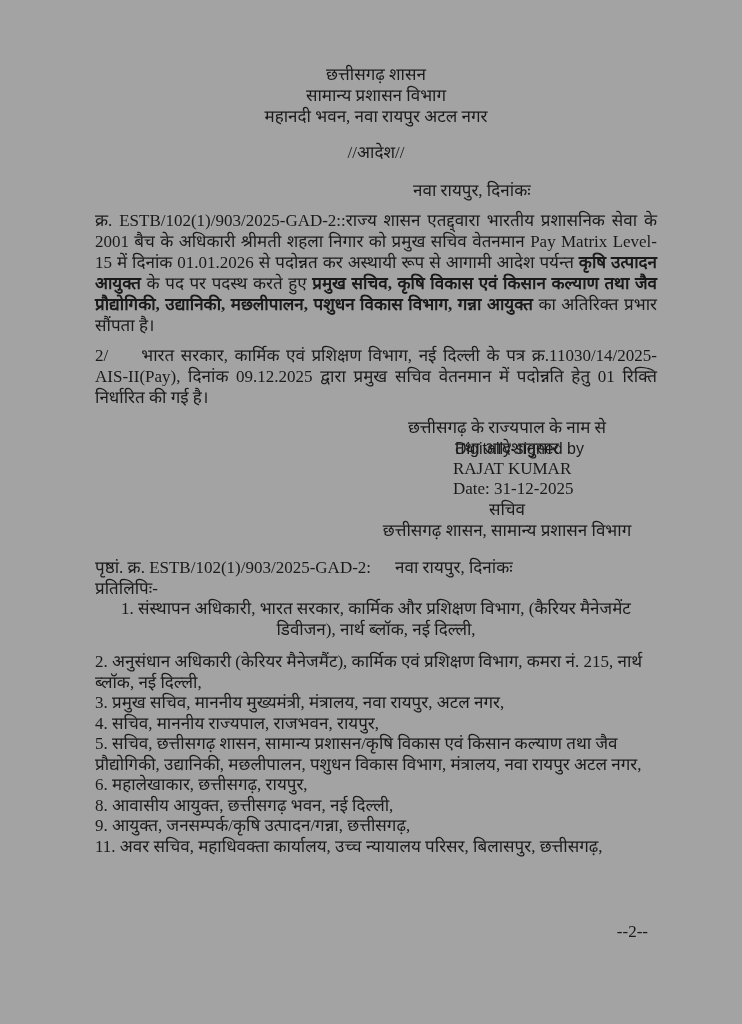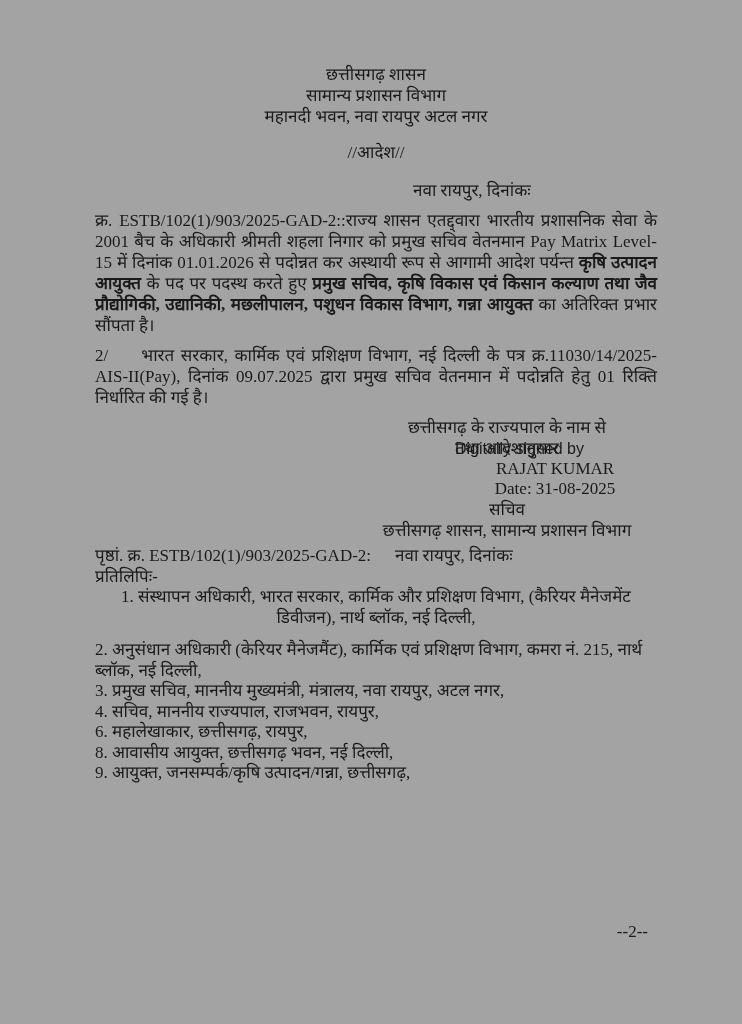--- a/index.html
+++ b/index.html
@@ -58,28 +58,28 @@
     font-family: "Liberation Sans", "DejaVu Sans", sans-serif;
     font-size: 16px;
   }
   .overlay {
     position: absolute;
     left: 98px;
     top: 0;
     white-space: nowrap;
   }
   .digital-block {
-    text-align: center;
+    text-align: left;
     padding-left: 96px;
     line-height: 20px;
   }
   .signer-name { font-weight: bold; }
   
   .endorse-ref {
-    margin-top: 4px;
+    margin-top: 16px;
     white-space: nowrap;
   }
   .ref-gap {
     display: inline-block;
     width: 24px;
   }
   .copy-label { line-height: 21px; }
   .copy-list { line-height: 20.5px; }
   .copy-list > div:first-child { margin-bottom: 12px; text-align: center; }
   .footer-page {
@@ -99,47 +99,49 @@
     <div>सामान्य प्रशासन विभाग</div>
     <div>महानदी भवन, नवा रायपुर अटल नगर</div>
   </div>
 
   <div class="order-title">//आदेश//</div>
 
   <div class="place-date">नवा रायपुर, दिनांकः</div>
 
   <p class="para"><span>क्र. ESTB/102(1)/903/2025-GAD-2::राज्य शासन एतद्द्वारा भारतीय प्रशासनिक सेवा के 2001 बैच के अधिकारी श्रीमती शहला निगार को प्रमुख सचिव वेतनमान Pay Matrix Level-15 में दिनांक 01.01.2026 से पदोन्नत कर अस्थायी रूप से आगामी आदेश पर्यन्त </span><b>कृषि उत्पादन आयुक्त</b><span> के पद पर पदस्थ करते हुए </span><b>प्रमुख सचिव, कृषि विकास एवं किसान कल्याण तथा जैव प्रौद्योगिकी, उद्यानिकी, मछलीपालन, पशुधन विकास विभाग, गन्ना आयुक्त</b><span> का अतिरिक्त प्रभार सौंपता है।</span></p>
 
-  <p class="para"><span>2/</span><span class="tab"></span><span>भारत सरकार, कार्मिक एवं प्रशिक्षण विभाग, नई दिल्ली के पत्र क्र.11030/14/2025-AIS-II(Pay), दिनांक 09.07.2025 द्वारा प्रमुख सचिव वेतनमान में पदोन्नति हेतु 01 रिक्ति निर्धारित की गई है।</span></p>
+  <p class="para"><span>2/</span><span class="tab"></span><span>भारत सरकार, कार्मिक एवं प्रशिक्षण विभाग, नई दिल्ली के पत्र क्र.11030/14/2025-AIS-II(Pay), दिनांक 09.12.2025 द्वारा प्रमुख सचिव वेतनमान में पदोन्नति हेतु 01 रिक्ति निर्धारित की गई है।</span></p>
 
   <div class="sig-block">
     <div class="sig-line">छत्तीसगढ़ के राज्यपाल के नाम से</div>
     <div class="sig-line overlap-line">
       <span>तथा आदेशानुसार</span>
       <span class="digital overlay">Digitally signed by</span>
     </div>
     <div class="digital-block">
       <div>RAJAT KUMAR</div>
-      <div>Date: 31-08-2025</div>
+      <div>Date: 31-12-2025</div>
     </div>
     <div class="sig-line">सचिव</div>
     <div class="sig-line">छत्तीसगढ़ शासन, सामान्य प्रशासन विभाग</div>
   </div>
 
   <div class="endorse-ref">
     <span>पृष्ठां. क्र. ESTB/102(1)/903/2025-GAD-2:</span><span class="ref-gap"></span><span>नवा रायपुर, दिनांकः</span>
   </div>
 
   <div class="copy-label">प्रतिलिपिः-</div>
 
   <div class="copy-list">
       <div>1. संस्थापन अधिकारी, भारत सरकार, कार्मिक और प्रशिक्षण विभाग, (कैरियर मैनेजमेंट डिवीजन), नार्थ ब्लॉक, नई दिल्ली,</div>
       <div>2. अनुसंधान अधिकारी (केरियर मैनेजमैंट), कार्मिक एवं प्रशिक्षण विभाग, कमरा नं. 215, नार्थ ब्लॉक, नई दिल्ली,</div>
       <div>3. प्रमुख सचिव, माननीय मुख्यमंत्री, मंत्रालय, नवा रायपुर, अटल नगर,</div>
       <div>4. सचिव, माननीय राज्यपाल, राजभवन, रायपुर,</div>
+      <div>5. सचिव, छत्तीसगढ़ शासन, सामान्य प्रशासन/कृषि विकास एवं किसान कल्याण तथा जैव प्रौद्योगिकी, उद्यानिकी, मछलीपालन, पशुधन विकास विभाग, मंत्रालय, नवा रायपुर अटल नगर,</div>
       <div>6. महालेखाकार, छत्तीसगढ़, रायपुर,</div>
       <div>8. आवासीय आयुक्त, छत्तीसगढ़ भवन, नई दिल्ली,</div>
       <div>9. आयुक्त, जनसम्पर्क/कृषि उत्पादन/गन्ना, छत्तीसगढ़,</div>
+      <div>11. अवर सचिव, महाधिवक्ता कार्यालय, उच्च न्यायालय परिसर, बिलासपुर, छत्तीसगढ़,</div>
     </div>
 
   <div class="footer-page">--2--</div>
 
 </div>
 
 </body></html>

